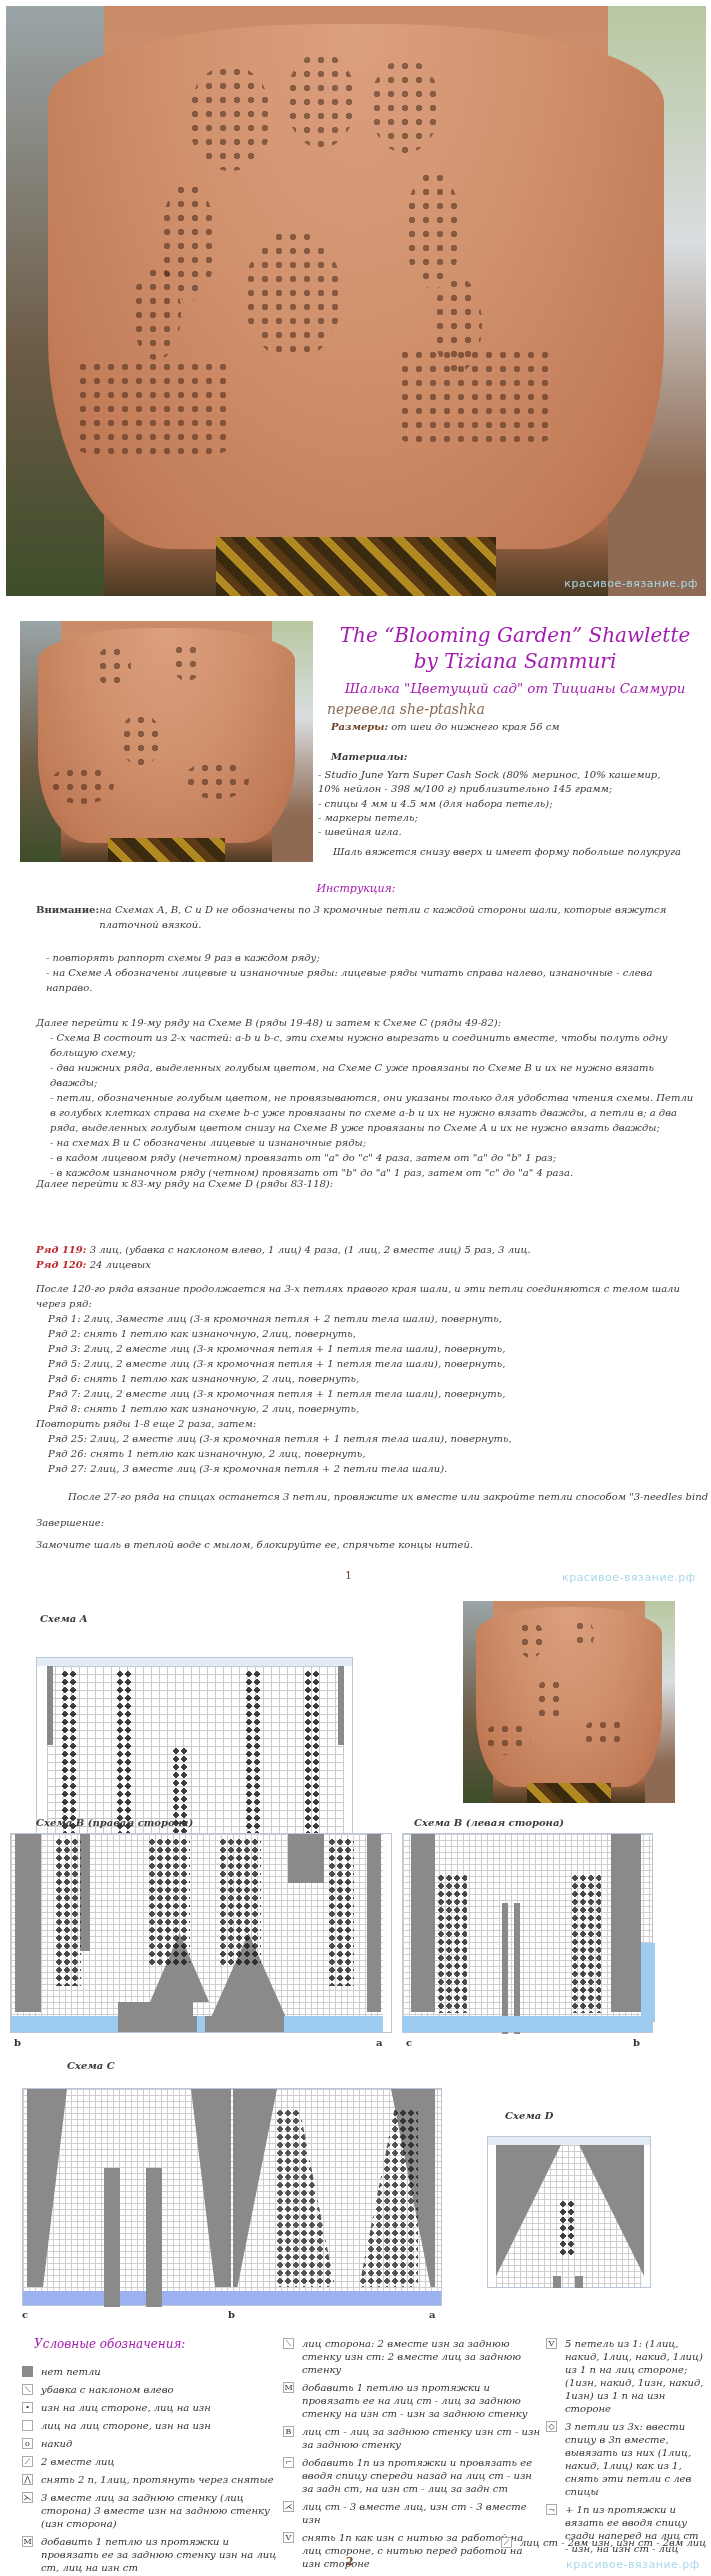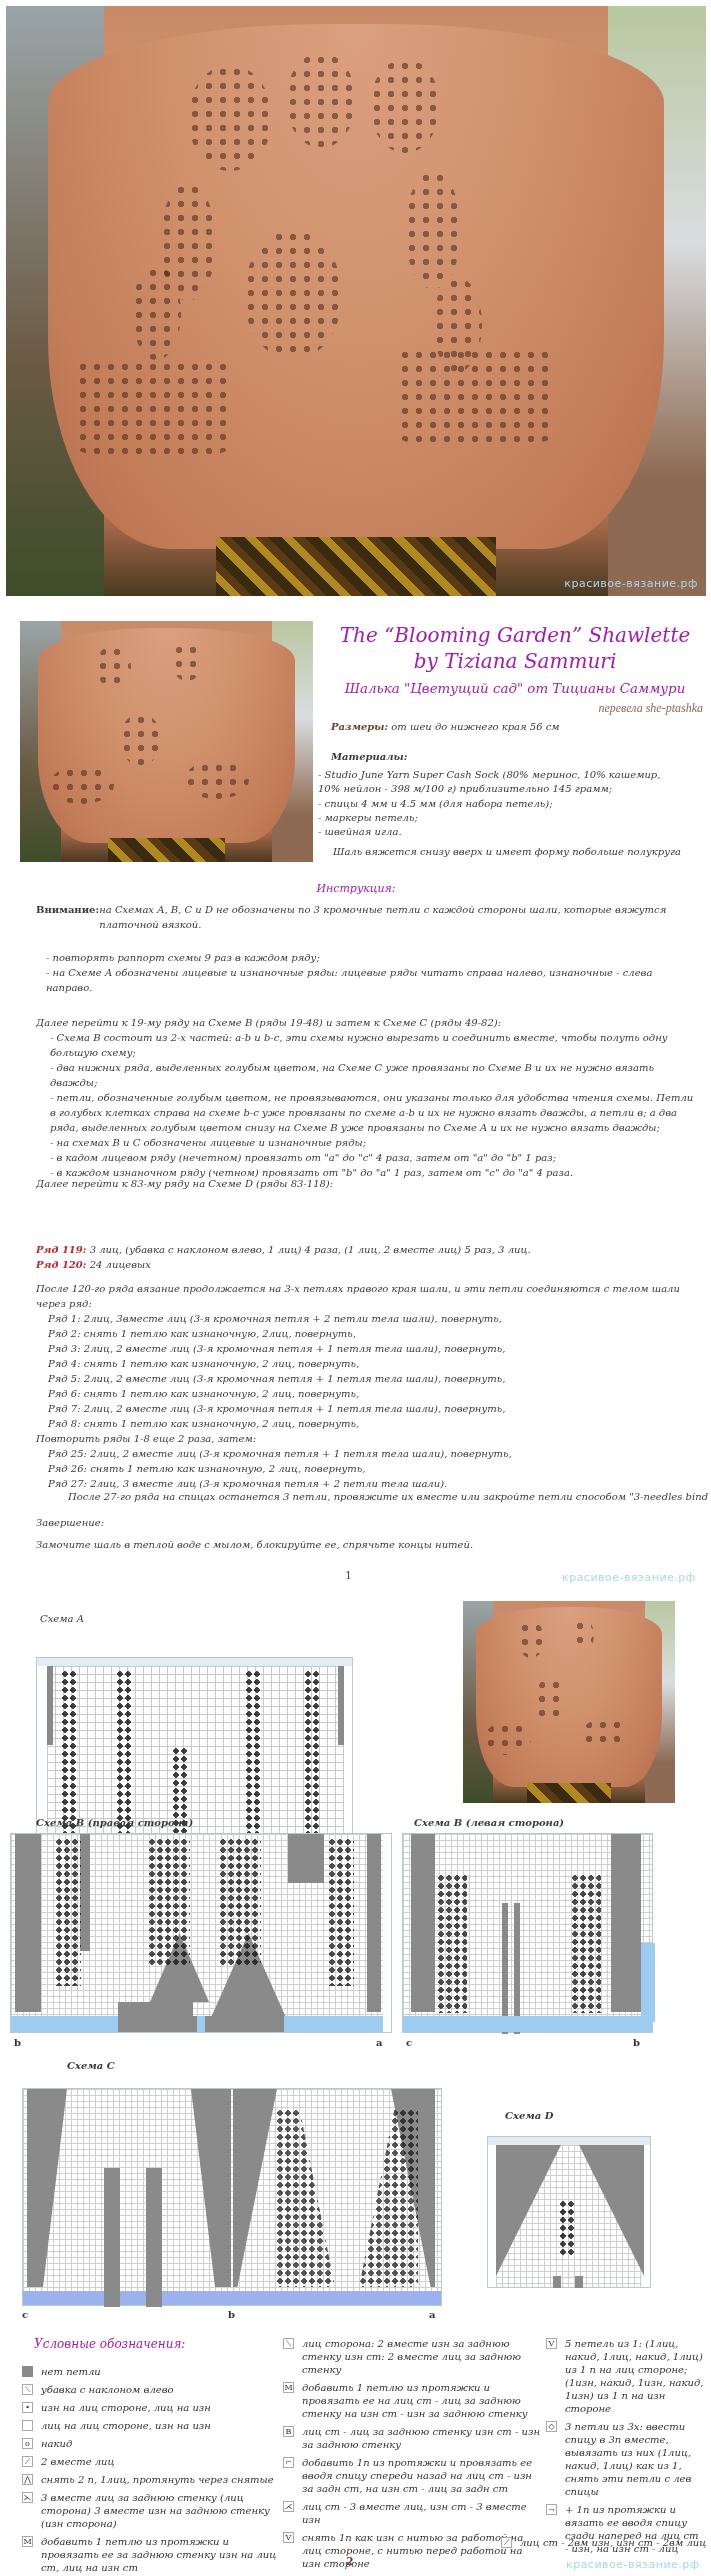--- a/index.html
+++ b/index.html
@@ -59,21 +59,21 @@
   <div class="lace" style="left:52%; top:9%; width:10%; height:16%;"></div>
   <div class="lace" style="left:34%; top:38%; width:14%; height:22%;"></div>
   <div class="lace" style="left:10%; top:60%; width:22%; height:16%;"></div>
   <div class="lace" style="left:56%; top:58%; width:22%; height:16%;"></div>
   <div class="skirt"></div>
 </div>
 
 <div class="abs title" style="left:327px; top:623px; width:376px; font-size:20px;">The “Blooming Garden” Shawlette</div>
 <div class="abs title" style="left:327px; top:649px; width:376px; font-size:20px;">by Tiziana Sammuri</div>
 <div class="abs title" style="left:327px; top:681px; width:376px; font-size:13.4px;">Шалька "Цветущий сад" от Тицианы Саммури</div>
-<div class="abs it" style="left:327px; top:701px; width:376px; text-align:right; font-size:12px; color:#8a6a55;font-family:Liberation Serif, serif;">перевела she-ptashka</div>
+<div class="abs it" style="left:327px; top:701px; width:376px; text-align:left; font-size:14px; color:#8a6a55;">перевела she-ptashka</div>
 
 <div class="abs txt" style="left:331px; top:719px; width:376px;">
   <span class="brown it" style="font-weight:bold;">Размеры:</span>
   <span>от шеи до нижнего края 56 см</span>
 </div>
 <div class="abs txt brown" style="left:331px; top:749px; font-weight:bold;">Материалы:</div>
 <div class="abs txt" style="left:318px; top:768px; width:366px; line-height:14.3px;">
   <div>- Studio June Yarn Super Cash Sock (80% меринос, 10% кашемир,</div>
   <div>10% нейлон - 398 м/100 г) приблизительно 145 грамм;</div>
   <div>- спицы 4 мм и 4.5 мм (для набора петель);</div>
@@ -122,41 +122,40 @@
   <span class="red">Ряд 120:</span>
   <span>24 лицевых</span>
 </div>
 
 <div class="abs txt" style="left:36px; top:1281px; width:665px;">
   <div>После 120-го ряда вязание продолжается на 3-х петлях правого края шали, и эти петли соединяются с телом шали через ряд:</div>
   <div style="padding-left:12px;">
     <div>Ряд 1: 2лиц, 3вместе лиц (3-я кромочная петля + 2 петли тела шали), повернуть,</div>
     <div>Ряд 2: снять 1 петлю как изнаночную, 2лиц, повернуть,</div>
     <div>Ряд 3: 2лиц, 2 вместе лиц (3-я кромочная петля + 1 петля тела шали), повернуть,</div>
-    <div>Ряд 4: снять 1 петлю как изнаночную, 2 лиц, повернуть,</div>
     <div>Ряд 5: 2лиц, 2 вместе лиц (3-я кромочная петля + 1 петля тела шали), повернуть,</div>
     <div>Ряд 6: снять 1 петлю как изнаночную, 2 лиц, повернуть,</div>
     <div>Ряд 7: 2лиц, 2 вместе лиц (3-я кромочная петля + 1 петля тела шали), повернуть,</div>
     <div>Ряд 8: снять 1 петлю как изнаночную, 2 лиц, повернуть,</div>
   </div>
   <div>Повторить ряды 1-8 еще 2 раза, затем:</div>
   <div style="padding-left:12px;">
     <div>Ряд 25:  2лиц, 2 вместе лиц (3-я кромочная петля + 1 петля тела шали), повернуть,</div>
     <div>Ряд 26: снять 1 петлю как изнаночную, 2 лиц, повернуть,</div>
     <div>Ряд 27: 2лиц, 3 вместе лиц (3-я кромочная петля + 2 петли тела шали).</div>
   </div>
 </div>
 
 <div class="abs txt" style="left:36px; top:1489px; width:665px;margin-left:32px;">После 27-го ряда на спицах останется 3 петли, провяжите их вместе или закройте петли способом "3-needles bind off".</div>
 <div class="abs txt" style="left:36px; top:1515px; font-weight:normal;">Завершение:</div>
 <div class="abs txt" style="left:36px; top:1537px; width:665px;">Замочите шаль в теплой воде с мылом, блокируйте ее, спрячьте концы нитей.</div>
 <div class="abs brown" style="left:345px; top:1569px; font-size:11px;">1</div>
 <div class="abs watermark" style="left:562px; top:1571px;">красивое-вязание.рф</div>
 
-<div class="abs txt brown" style="left:40px; top:1611px; font-weight:normal;">Схема A</div>
+<div class="abs txt brown" style="left:40px; top:1611px; font-weight:bold;">Схема A</div>
 <div class="abs chart" style="left:36px; top:1657px; width:317px; height:204px;">
   <div class="abs hdr" style="left:0; top:0; right:0; height:8px;"></div>
   <div class="abs grid" style="left:10px; top:8px; right:8px; bottom:0;"></div>
   <div class="abs gray" style="left:10px; top:8px; width:6px; height:79px;"></div>
   <div class="abs gray" style="right:8px; top:8px; width:6px; height:79px;"></div>
   <div class="abs dots" style="left:24px; top:12px; width:16px; height:188px; opacity:.8;"></div>
   <div class="abs dots" style="left:79px; top:12px; width:16px; height:188px; opacity:.8;"></div>
   <div class="abs dots" style="left:135px; top:89px; width:16px; height:109px; opacity:.8;"></div>
   <div class="abs dots" style="left:208px; top:12px; width:16px; height:188px; opacity:.8;"></div>
   <div class="abs dots" style="left:267px; top:12px; width:16px; height:188px; opacity:.8;"></div>

